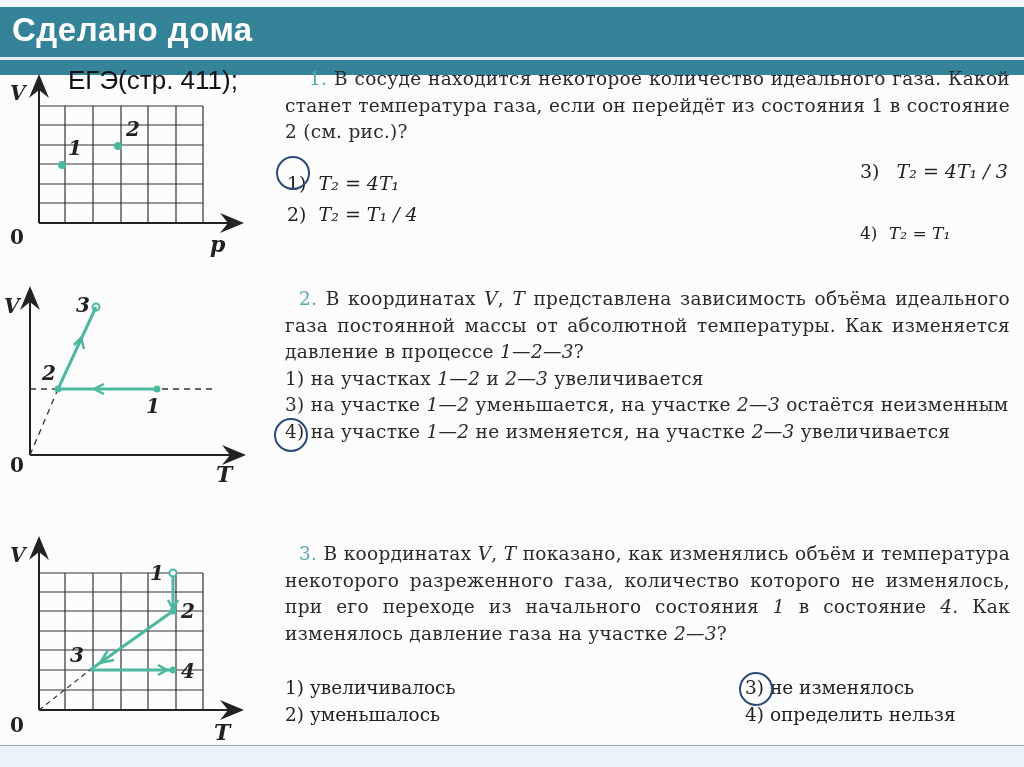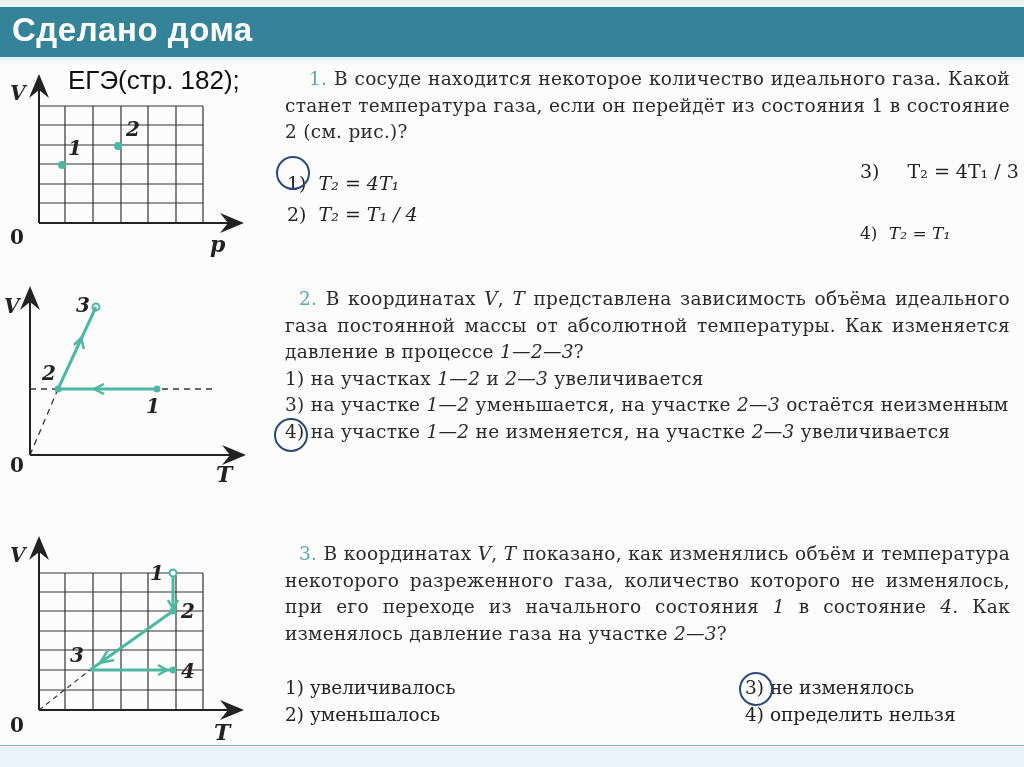--- a/index.html
+++ b/index.html
@@ -4,21 +4,21 @@
 <style>
   html, body { margin:0; padding:0; }
   body {
     width:1024px; height:767px; position:relative; overflow:hidden;
     background:#fcfcfc;
     font-family:"DejaVu Serif", serif;
     color:#222;
   }
   .top-strip { position:absolute; left:0; top:0; width:1024px; height:7px; background:#eef4f8; }
   .header {
-    position:absolute; left:0; top:7px; width:1024px; height:52px;
+    position:absolute; left:0; top:7px; width:1024px; height:68px;
     background:#348399;
   }
   .header-title {
     position:absolute; left:12px; top:4px;
     font-family:"Liberation Sans", sans-serif; font-weight:bold;
     font-size:33px; color:#ffffff; letter-spacing:0.5px;
   }
   .header-under { position:absolute; left:0; top:57px; width:1024px; height:3px; background:#e3f1f6; }
   .bottom-strip {
     position:absolute; left:0; top:745px; width:1024px; height:22px;
@@ -45,21 +45,21 @@
 </style>
 </head>
 <body>
 
 <div class="top-strip"></div>
 <div class="header">
   <div class="header-title">Сделано дома</div>
 </div>
 <div class="header-under"></div>
 
-<div class="ege-ref">ЕГЭ(стр. 182);</div>
+<div class="ege-ref">ЕГЭ(стр. 411);</div>
 
 <svg class="fig" style="top:60px" width="280" height="210" viewBox="0 60 280 210">
   <defs>
     <marker id="arrowhead" markerWidth="12" markerHeight="10" refX="10" refY="5" orient="auto">
       <path d="M0,0 L12,5 L0,10 L4,5 Z" fill="#222"></path>
     </marker>
     <marker id="garrow" markerWidth="10" markerHeight="8" refX="5" refY="4" orient="auto">
       <path d="M0,0 L10,4 L0,8 Z" fill="#4cb8a0"></path>
     </marker>
   </defs>
@@ -166,21 +166,21 @@
   <span>1)</span>
   <span style="font-style:italic; margin-left:6px;">T₂ = 4T₁</span>
 </div>
 <div class="circle" style="left:276px; top:156px;"></div>
 <div class="opt" style="left:287px; top:203px; font-size:19px;">
   <span>2)</span>
   <span style="font-style:italic; margin-left:6px;">T₂ = T₁ / 4</span>
 </div>
 <div class="opt" style="left:860px; top:160px; font-size:19px;">
   <span>3)</span>
-  <span style="margin-left:22px;">T₂ = 4T₁ / 3</span>
+  <span style="font-style:italic; margin-left:11px;">T₂ = 4T₁ / 3</span>
 </div>
 <div class="opt" style="left:860px; top:203px; font-size:17px;margin-top:20px;">
   <span>4)</span>
   <span style="font-style:italic; margin-left:6px;">T₂ = T₁</span>
 </div>
 
 <div class="task" style="top:286px;">
   <p style="text-indent:14px;">
     <span class="num">2.</span>
     <span>В координатах </span><i class="v">V</i><span>, </span><i class="v">T</i><span> представлена зависимость объёма идеального газа постоянной массы от абсолютной температуры. Как изменяется давление в процессе </span><i class="v">1—2—3</i><span>?</span>

